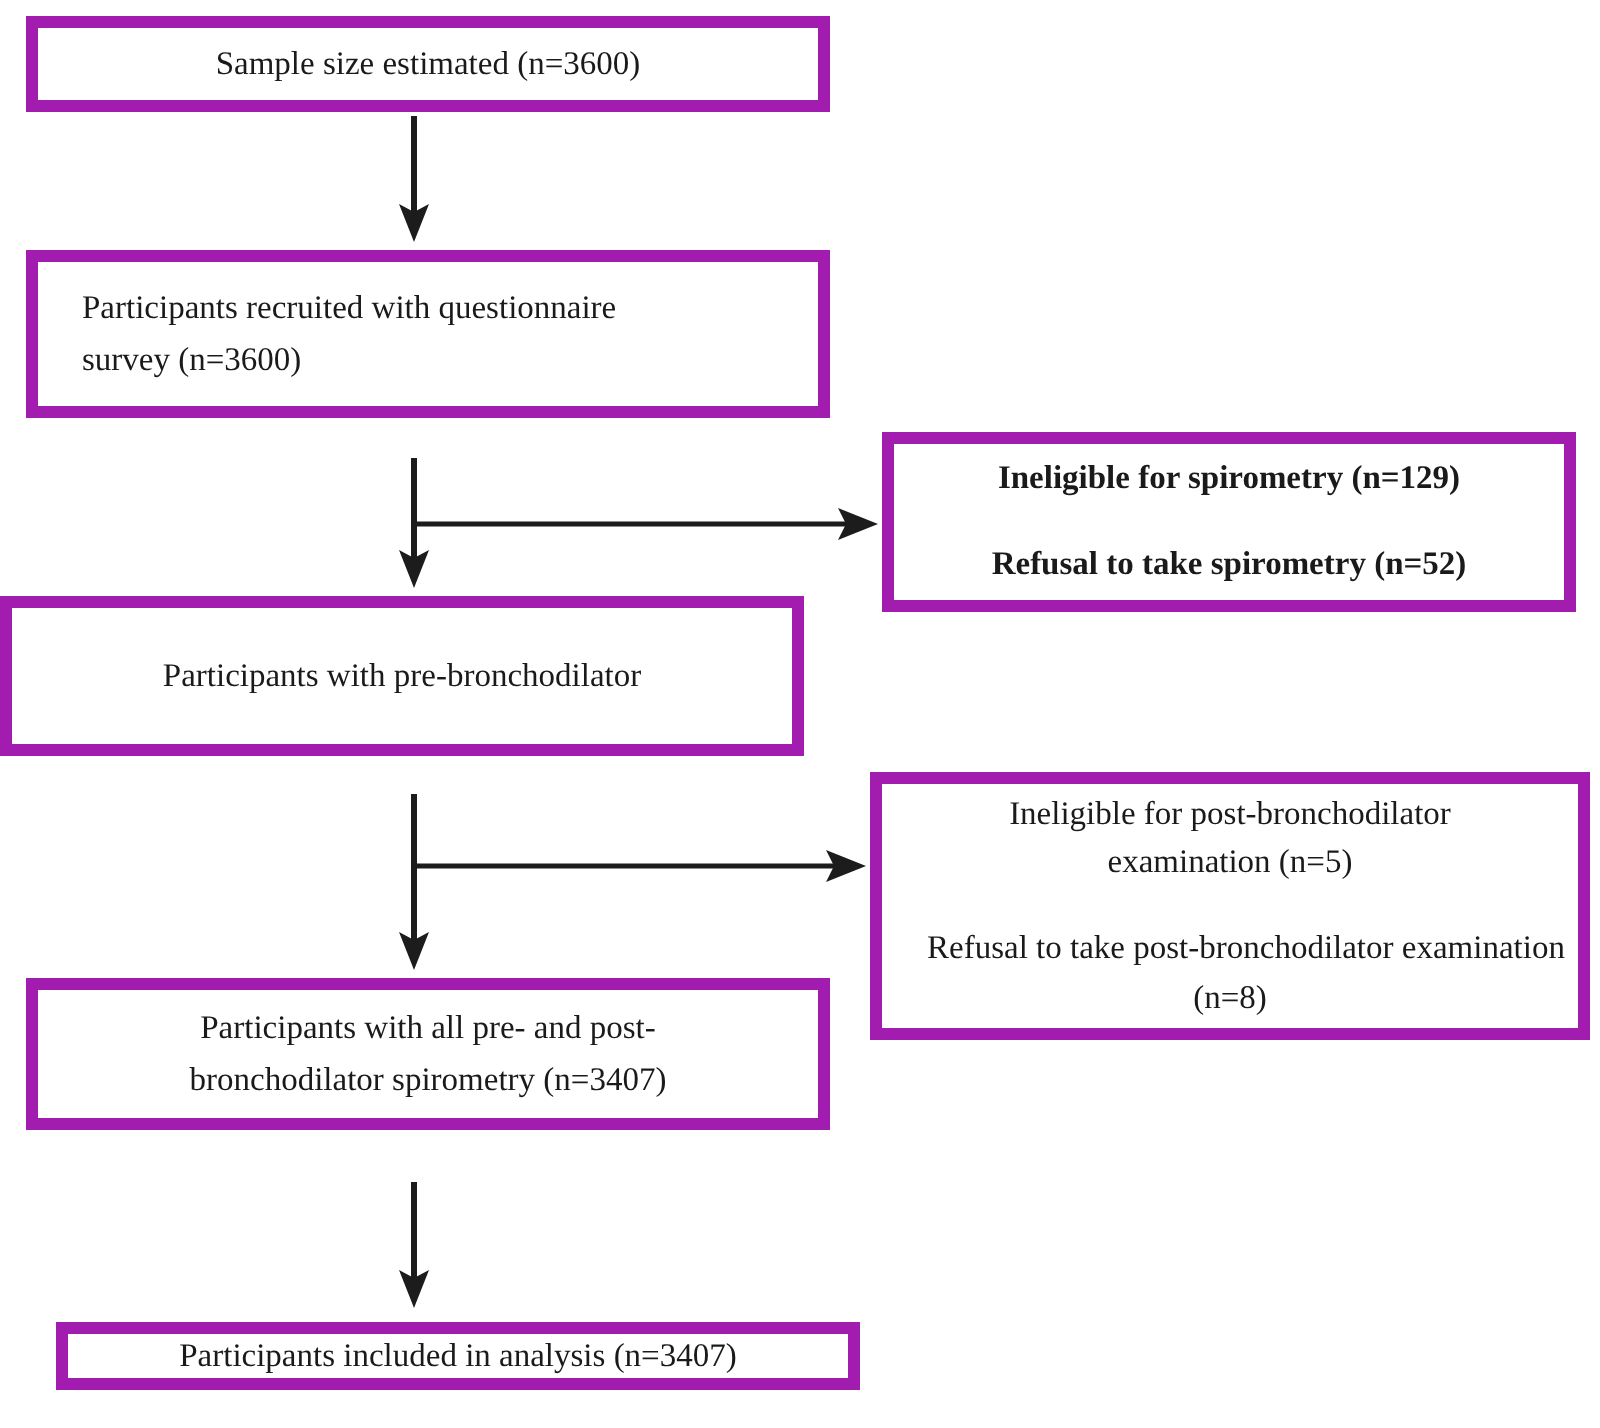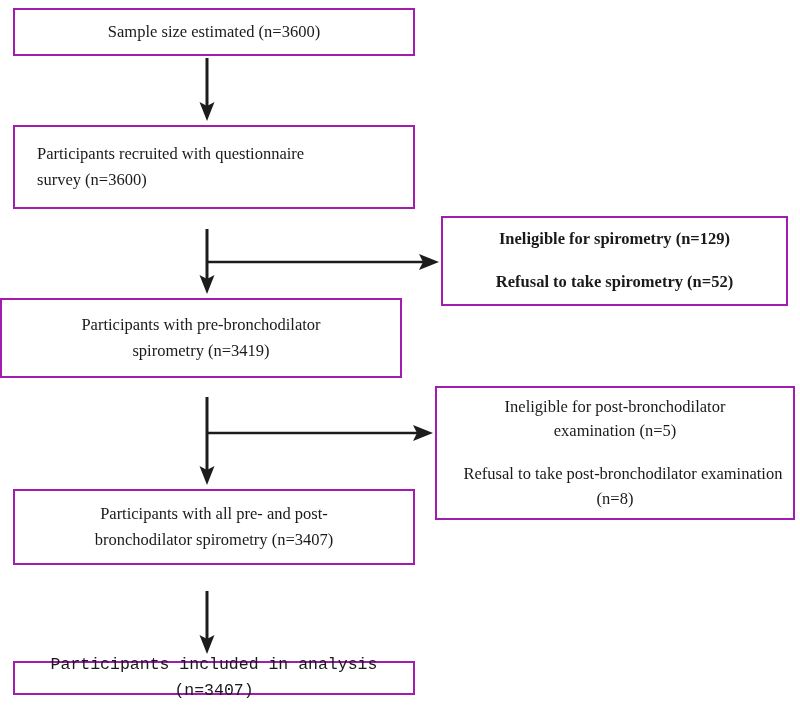--- a/index.html
+++ b/index.html
@@ -15,21 +15,21 @@
   #flowchart-canvas {
     position: relative;
     width: 800px;
     height: 714px;
     background: #ffffff;
     overflow: hidden;
   }
   .node-box {
     position: absolute;
     box-sizing: border-box;
-    border: 2px solid #a21caf;
+    border: 6px solid #a21caf;
     background: #ffffff;
     display: flex;
     flex-direction: column;
     justify-content: center;
   }
   .node-text {
     display: block;
     font-size: 16.5px;
     line-height: 1.55;
     color: #1a1a1a;
@@ -107,33 +107,32 @@
   </div>
 
   <div class="node-box" style="left:441px; top:216px; width:347px; height:90px;font-weight:bold;">
     <span class="exclusion-line">Ineligible for spirometry (n=129)</span>
     <div class="exclusion-gap"></div>
     <span class="exclusion-line">Refusal to take spirometry (n=52)</span>
   </div>
 
   <div class="node-box" style="left:0; top:298px; width:402px; height:80px;">
     <span class="node-text align-center">Participants with pre-bronchodilator</span>
-    <span class="node-text align-center">spirometry (n=3419)</span>
   </div>
 
   <div class="node-box" style="left:435px; top:386px; width:360px; height:134px;">
     <span class="exclusion-line">Ineligible for post-bronchodilator</span>
     <span class="exclusion-line">examination (n=5)</span>
     <div class="exclusion-gap"></div>
     <span class="exclusion-line" style="white-space:nowrap; padding:0 2px;margin-left:16px;">Refusal to take post-bronchodilator examination</span>
     <span class="exclusion-line">(n=8)</span>
   </div>
 
   <div class="node-box" style="left:13px; top:489px; width:402px; height:76px;">
     <span class="node-text align-center">Participants with all pre- and post-</span>
     <span class="node-text align-center">bronchodilator spirometry (n=3407)</span>
   </div>
 
-  <div class="node-box" style="left:13px; top:661px; width:402px; height:34px;font-family:Liberation Mono, monospace;">
+  <div class="node-box" style="left:28px; top:661px; width:402px; height:34px;">
     <span class="node-text align-center">Participants included in analysis (n=3407)</span>
   </div>
 
 </div>
 
 </body></html>

